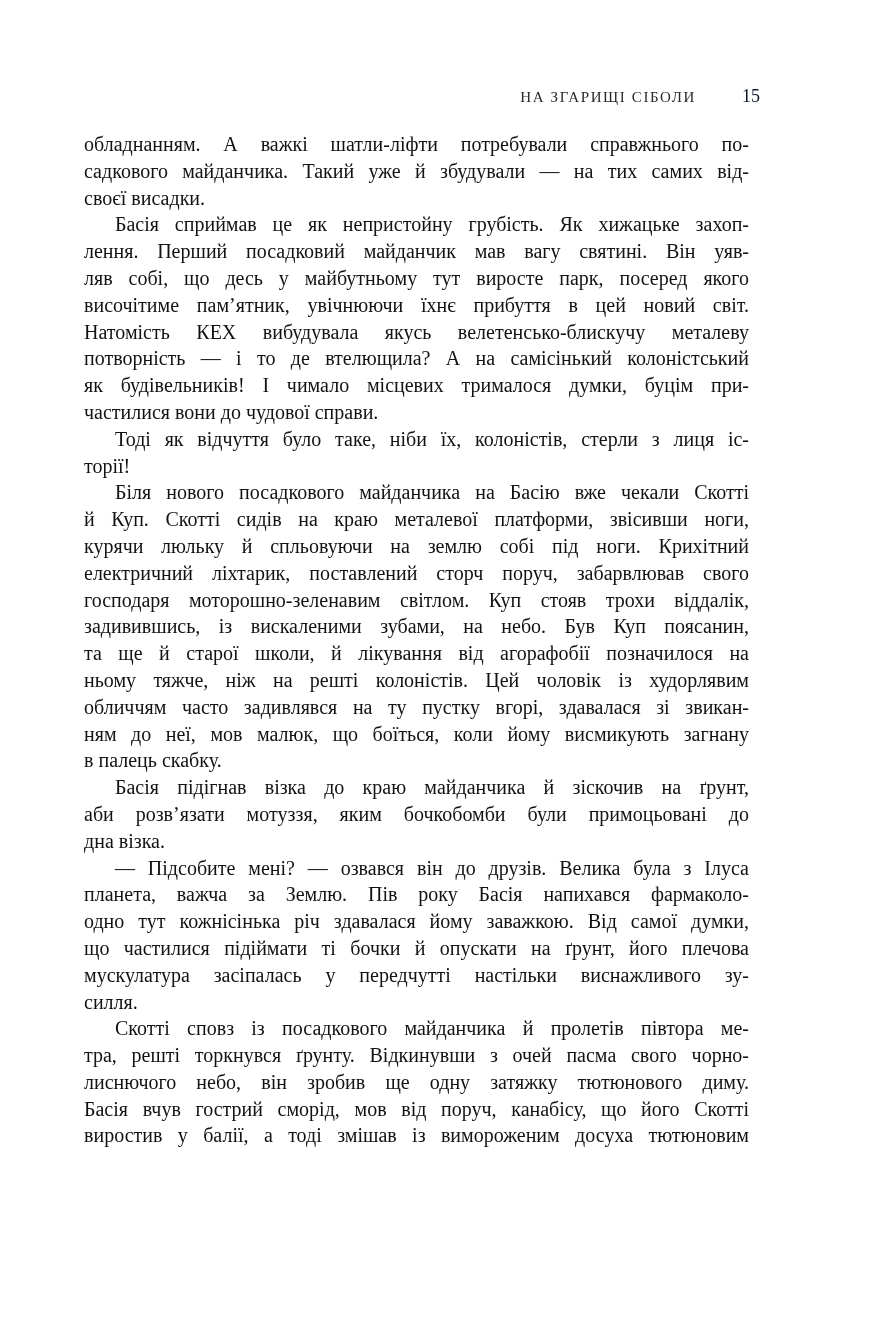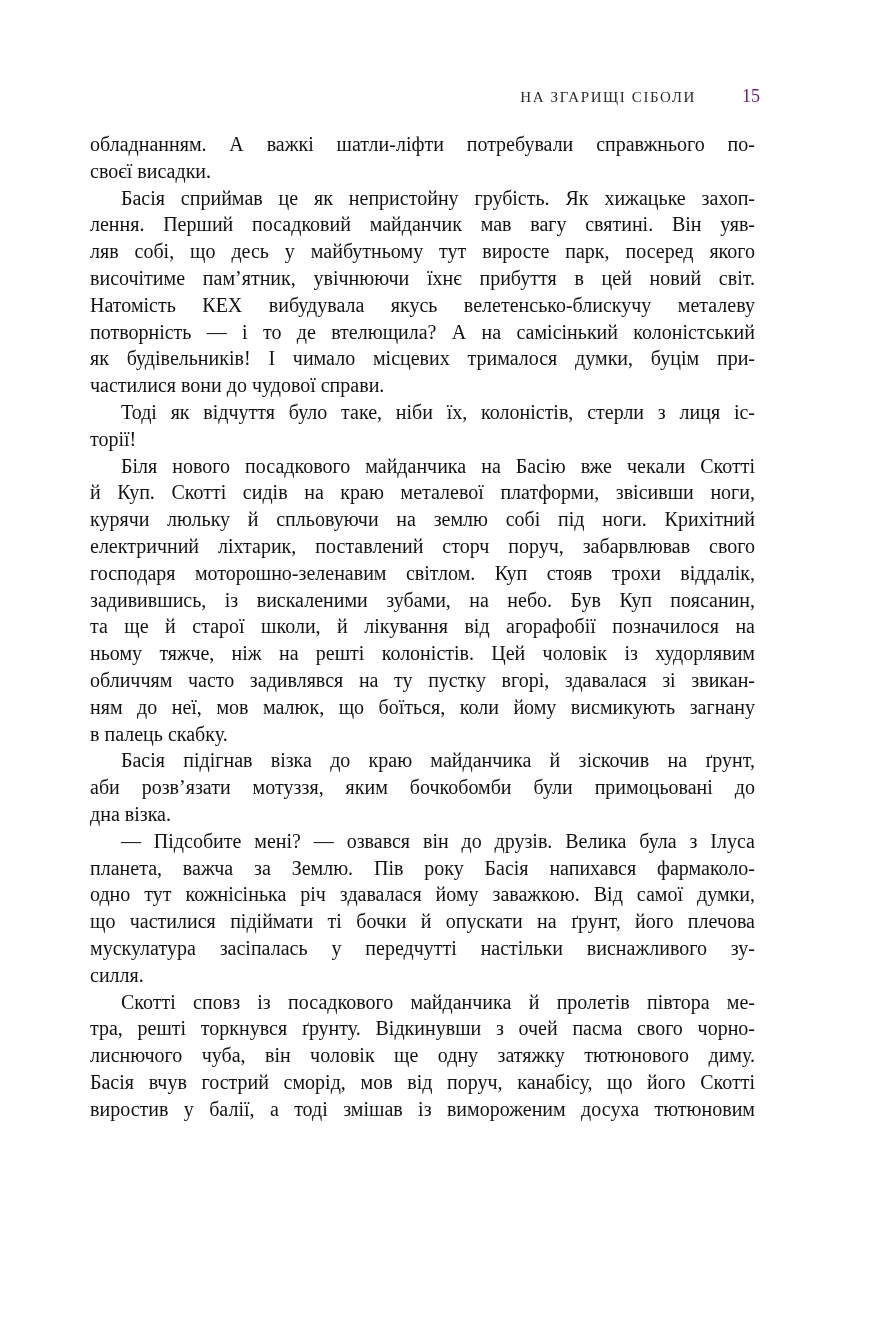--- a/index.html
+++ b/index.html
@@ -27,25 +27,25 @@
     align-items: baseline;
     gap: 46px;
   }
   .running-title {
     font-size: 15px;
     letter-spacing: 1.6px;
     color: #2a2a2a;
   }
   .page-number {
     font-size: 18px;
-    color: #701a75;
+    color: #0f172a;
   }
   .text-block {
     position: absolute;
-    left: 90px;
+    left: 84px;
     top: 131px;
     width: 665px;
   }
   .paragraph { }
   .line {
     font-size: 20px;
     line-height: 26.8px;
     white-space: normal;
     text-align: justify;
     text-align-last: justify;
@@ -62,20 +62,21 @@
 <body>
 
 <div class="page">
   <header class="running-header">
     <span class="running-title">НА ЗГАРИЩІ СІБОЛИ</span>
     <span class="page-number">15</span>
   </header>
   <main class="text-block">
       <div class="paragraph">
         <div class="line">обладнанням. А важкі шатли-ліфти потребували справжнього по-</div>
+        <div class="line">садкового майданчика. Такий уже й збудували — на тих самих від-</div>
         <div class="line last">своєї висадки.</div>
       </div>
       <div class="paragraph">
         <div class="line indent">Басія сприймав це як непристойну грубість. Як хижацьке захоп-</div>
         <div class="line">лення. Перший посадковий майданчик мав вагу святині. Він уяв-</div>
         <div class="line">ляв собі, що десь у майбутньому тут виросте парк, посеред якого</div>
         <div class="line">височітиме пам’ятник, увічнюючи їхнє прибуття в цей новий світ.</div>
         <div class="line">Натомість КЕХ вибудувала якусь велетенсько-блискучу металеву</div>
         <div class="line">потворність — і то де втелющила? А на самісінький колоністський</div>
         <div class="line">як будівельників! І чимало місцевих трималося думки, буцім при-</div>
@@ -107,18 +108,18 @@
         <div class="line indent">— Підсобите мені? — озвався він до друзів. Велика була з Ілуса</div>
         <div class="line">планета, важча за Землю. Пів року Басія напихався фармаколо-</div>
         <div class="line">одно тут кожнісінька річ здавалася йому заважкою. Від самої думки,</div>
         <div class="line">що частилися підіймати ті бочки й опускати на ґрунт, його плечова</div>
         <div class="line">мускулатура засіпалась у передчутті настільки виснажливого зу-</div>
         <div class="line last">силля.</div>
       </div>
       <div class="paragraph">
         <div class="line indent">Скотті сповз із посадкового майданчика й пролетів півтора ме-</div>
         <div class="line">тра, решті торкнувся ґрунту. Відкинувши з очей пасма свого чорно-</div>
-        <div class="line">лиснючого чуба, він чоловік ще одну затяжку тютюнового диму.</div>
+        <div class="line">лиснючого небо, він зробив ще одну затяжку тютюнового диму.</div>
         <div class="line">Басія вчув гострий сморід, мов від поруч, канабісу, що його Скотті</div>
         <div class="line">виростив у балії, а тоді змішав із вимороженим досуха тютюновим</div>
       </div>
     </main>
 </div>
 
 </body></html>

